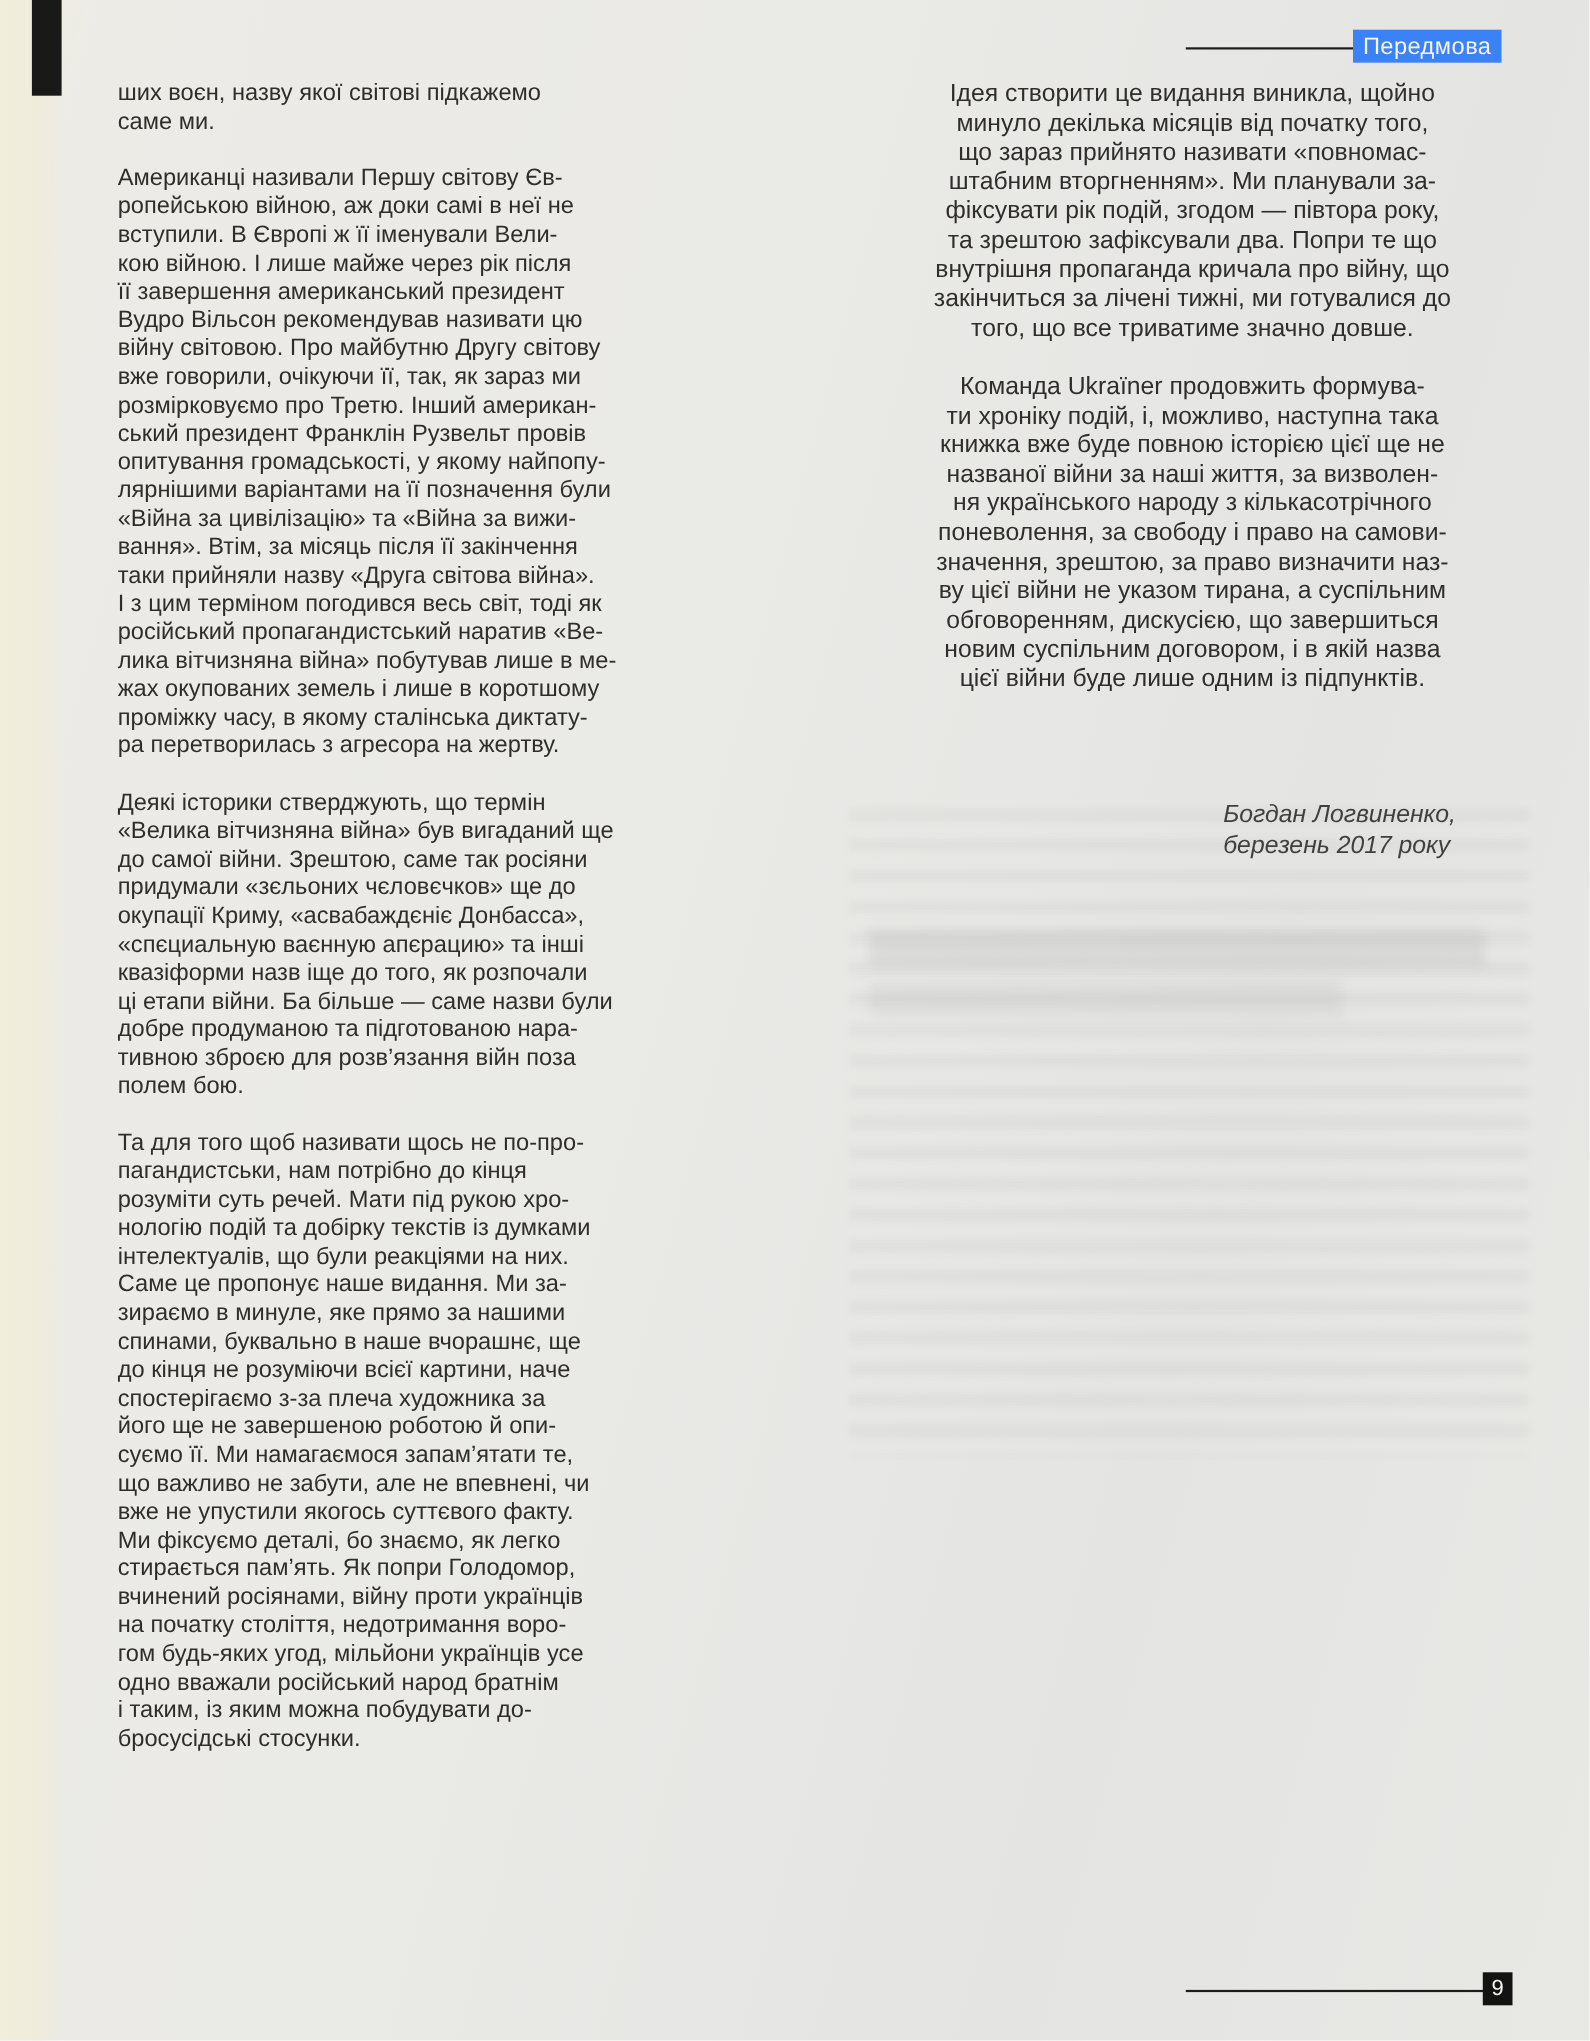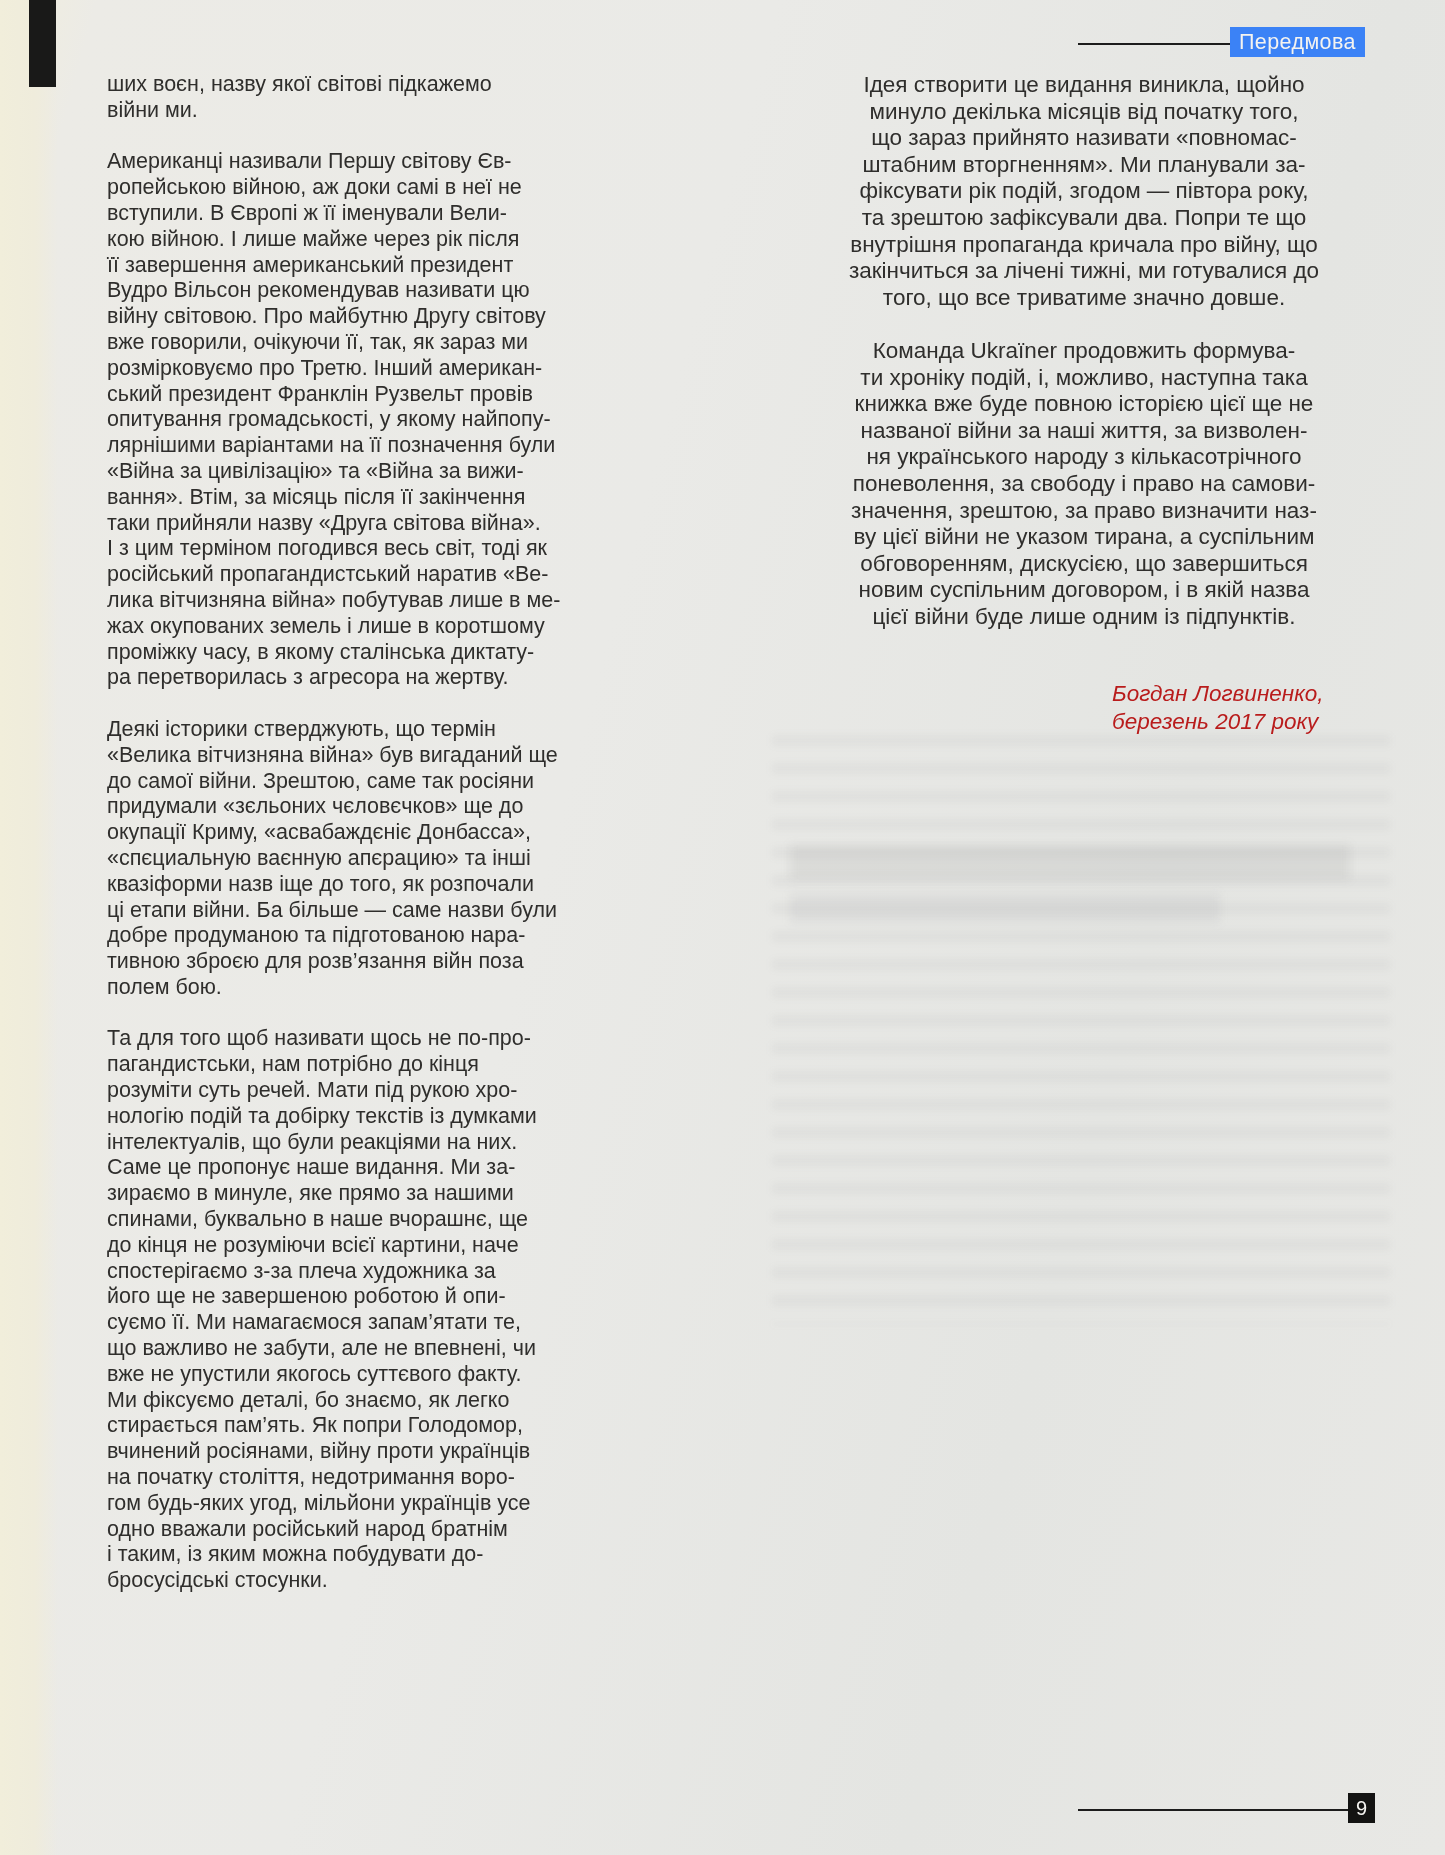--- a/index.html
+++ b/index.html
@@ -26,22 +26,22 @@
     font-size:21.5px;line-height:30px;padding:0 9px;letter-spacing:.4px;
   }
   
   .col{position:absolute;top:72px;}
   .col p{margin:0;white-space:pre-line;}
   .col-left{left:107px;width:562px;font-size:21.5px;line-height:25.8px;}
   .col-left p{margin-bottom:25.8px;}
   .col-right{left:768px;width:632px;font-size:22.5px;line-height:26.6px;}
   .col-right p{margin-bottom:26.6px;text-align:center;}
   .signature{
-    margin-top:50px;margin-left:344px;
-    font-style:italic;font-size:22.5px;line-height:27.5px;color:#b91c1c;
+    margin-top:96px;margin-left:344px;
+    font-style:italic;font-size:22.5px;line-height:27.5px;color:#404040;
   }
   
   .footer-rule{
     position:absolute;left:1078px;top:1809px;width:273px;height:2px;background:#1c1c1c;
   }
   .page-num{
     position:absolute;left:1348px;top:1793px;width:27px;height:30px;
     background:#131312;color:#f4f3f0;font-size:20px;line-height:30px;text-align:center;
   }
   
@@ -71,21 +71,21 @@
 
   <div class="header-rule"></div>
   <div class="chapter-tab">Передмова</div>
 
   <div class="ghost"></div>
   <div class="ghost-head"></div>
   <div class="ghost-head2"></div>
 
   <section class="col col-left">
       <p>ших воєн, назву якої світові підкажемо
-війни ми.</p>
+саме ми.</p>
       <p>Американці називали Першу світову Єв-
 ропейською війною, аж доки самі в неї не
 вступили. В Європі ж її іменували Вели-
 кою війною. І лише майже через рік після
 її завершення американський президент
 Вудро Вільсон рекомендував називати цю
 війну світовою. Про майбутню Другу світову
 вже говорили, очікуючи її, так, як зараз ми
 розмірковуємо про Третю. Інший американ-
 ський президент Франклін Рузвельт провів

